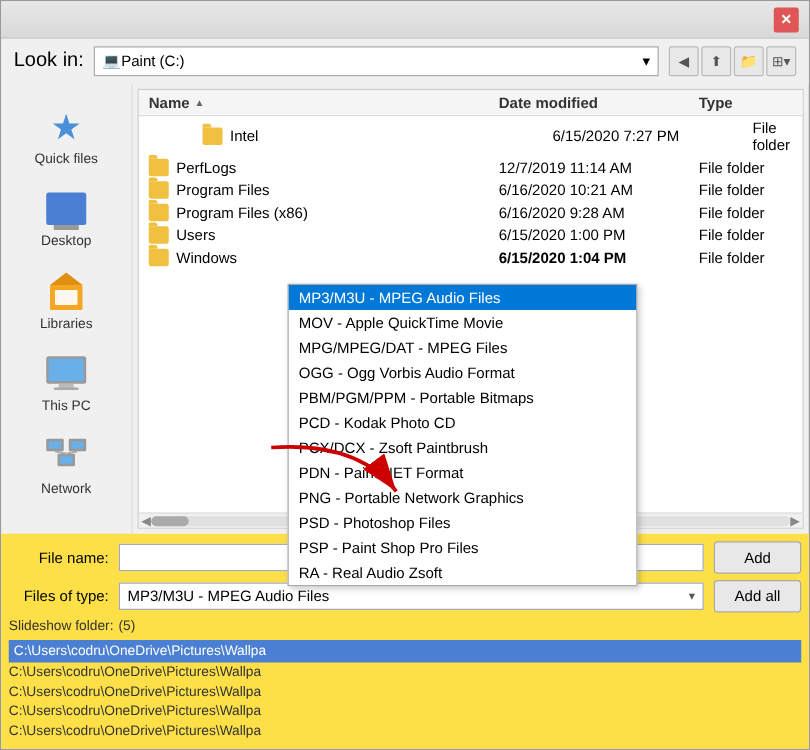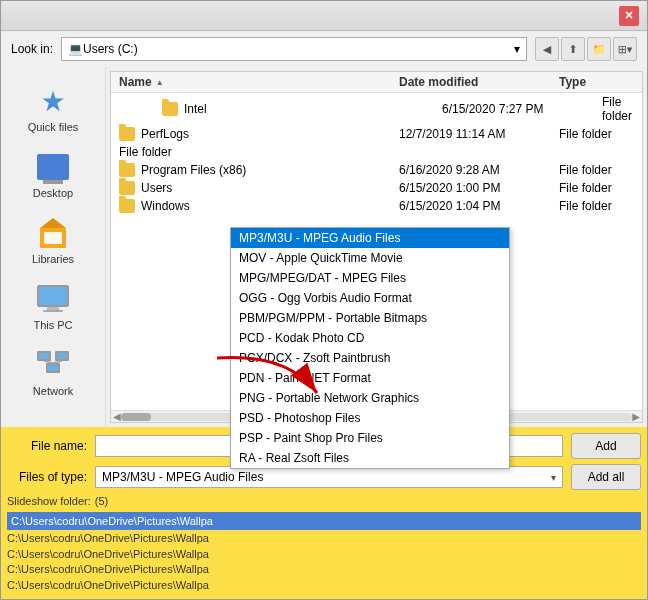--- a/index.html
+++ b/index.html
@@ -43,21 +43,21 @@
       font-weight: bold;
     }
     .toolbar {
       display: flex;
       align-items: center;
       padding: 6px 10px;
       gap: 8px;
       background: #f0f0f0;
     }
     .look-in-label {
-      font-size: 12px;
+      font-size: 16px;
       white-space: nowrap;
     }
     .look-in-dropdown {
       flex: 1;
       height: 24px;
       border: 1px solid #aaa;
       background: white;
       padding: 2px 6px;
       display: flex;
       align-items: center;
@@ -302,21 +302,21 @@
 <div class="dialog">
 
   <div class="title-bar">
     <div class="close-btn">✕</div>
   </div>
 
   <div class="toolbar">
     <span class="look-in-label">Look in:</span>
     <div class="look-in-dropdown">
       <span>💻</span>
-      <span>Users (C:)</span>
+      <span>Paint (C:)</span>
       <span style="flex:1"></span>
       <span>▾</span>
     </div>
     <div class="toolbar-icons">
       <div class="toolbar-icon-btn">◀</div>
       <div class="toolbar-icon-btn">⬆</div>
       <div class="toolbar-icon-btn">📁</div>
       <div class="toolbar-icon-btn">⊞▾</div>
     </div>
   </div>
@@ -399,20 +399,25 @@
   </div>
           <div class="file-row">
     <div class="col-name" style="width:280px;padding-left:8px;display:flex;align-items:center;gap:6px;">
       <div class="folder-icon"></div>
       <span>PerfLogs</span>
     </div>
     <div style="width:160px;padding-left:8px;">12/7/2019 11:14 AM</div>
     <div style="flex:1;padding-left:8px;">File folder</div>
   </div>
           <div class="file-row">
+    <div class="col-name" style="width:280px;padding-left:8px;display:flex;align-items:center;gap:6px;">
+      <div class="folder-icon"></div>
+      <span>Program Files</span>
+    </div>
+    <div style="width:160px;padding-left:8px;">6/16/2020 10:21 AM</div>
     <div style="flex:1;padding-left:8px;">File folder</div>
   </div>
           <div class="file-row">
     <div class="col-name" style="width:280px;padding-left:8px;display:flex;align-items:center;gap:6px;">
       <div class="folder-icon"></div>
       <span>Program Files (x86)</span>
     </div>
     <div style="width:160px;padding-left:8px;">6/16/2020 9:28 AM</div>
     <div style="flex:1;padding-left:8px;">File folder</div>
   </div>
@@ -422,21 +427,21 @@
       <span>Users</span>
     </div>
     <div style="width:160px;padding-left:8px;">6/15/2020 1:00 PM</div>
     <div style="flex:1;padding-left:8px;">File folder</div>
   </div>
           <div class="file-row">
     <div class="col-name" style="width:280px;padding-left:8px;display:flex;align-items:center;gap:6px;">
       <div class="folder-icon"></div>
       <span>Windows</span>
     </div>
-    <div style="width:160px;padding-left:8px;">6/15/2020 1:04 PM</div>
+    <div style="width:160px;padding-left:8px;font-weight:bold;">6/15/2020 1:04 PM</div>
     <div style="flex:1;padding-left:8px;">File folder</div>
   </div>
         </div>
       <div class="scrollbar-area">
         <span style="font-size:10px;color:#888;">◀</span>
         <div class="h-scrollbar">
           <div class="h-scroll-thumb"></div>
         </div>
         <span style="font-size:10px;color:#888;">▶</span>
       </div>
@@ -482,21 +487,21 @@
       <div class="dropdown-item">MOV - Apple QuickTime Movie</div>
       <div class="dropdown-item">MPG/MPEG/DAT - MPEG Files</div>
       <div class="dropdown-item">OGG - Ogg Vorbis Audio Format</div>
       <div class="dropdown-item">PBM/PGM/PPM - Portable Bitmaps</div>
       <div class="dropdown-item">PCD - Kodak Photo CD</div>
       <div class="dropdown-item">PCX/DCX - Zsoft Paintbrush</div>
       <div class="dropdown-item">PDN - Paint.NET Format</div>
       <div class="dropdown-item">PNG - Portable Network Graphics</div>
       <div class="dropdown-item">PSD - Photoshop Files</div>
       <div class="dropdown-item">PSP - Paint Shop Pro Files</div>
-      <div class="dropdown-item">RA - Real Zsoft Files</div>
+      <div class="dropdown-item">RA - Real Audio Zsoft</div>
     </div>
 
   <div class="red-arrow">
     <svg width="120" height="60" viewBox="0 0 120 60">
       <defs>
         <marker id="arrowhead" markerWidth="10" markerHeight="7" refX="10" refY="3.5" orient="auto">
           <polygon points="0 0, 10 3.5, 0 7" fill="#cc0000"></polygon>
         </marker>
       </defs>
       <path d="M10,10 Q80,5 110,45" stroke="#cc0000" stroke-width="3" fill="none" marker-end="url(#arrowhead)"></path>

